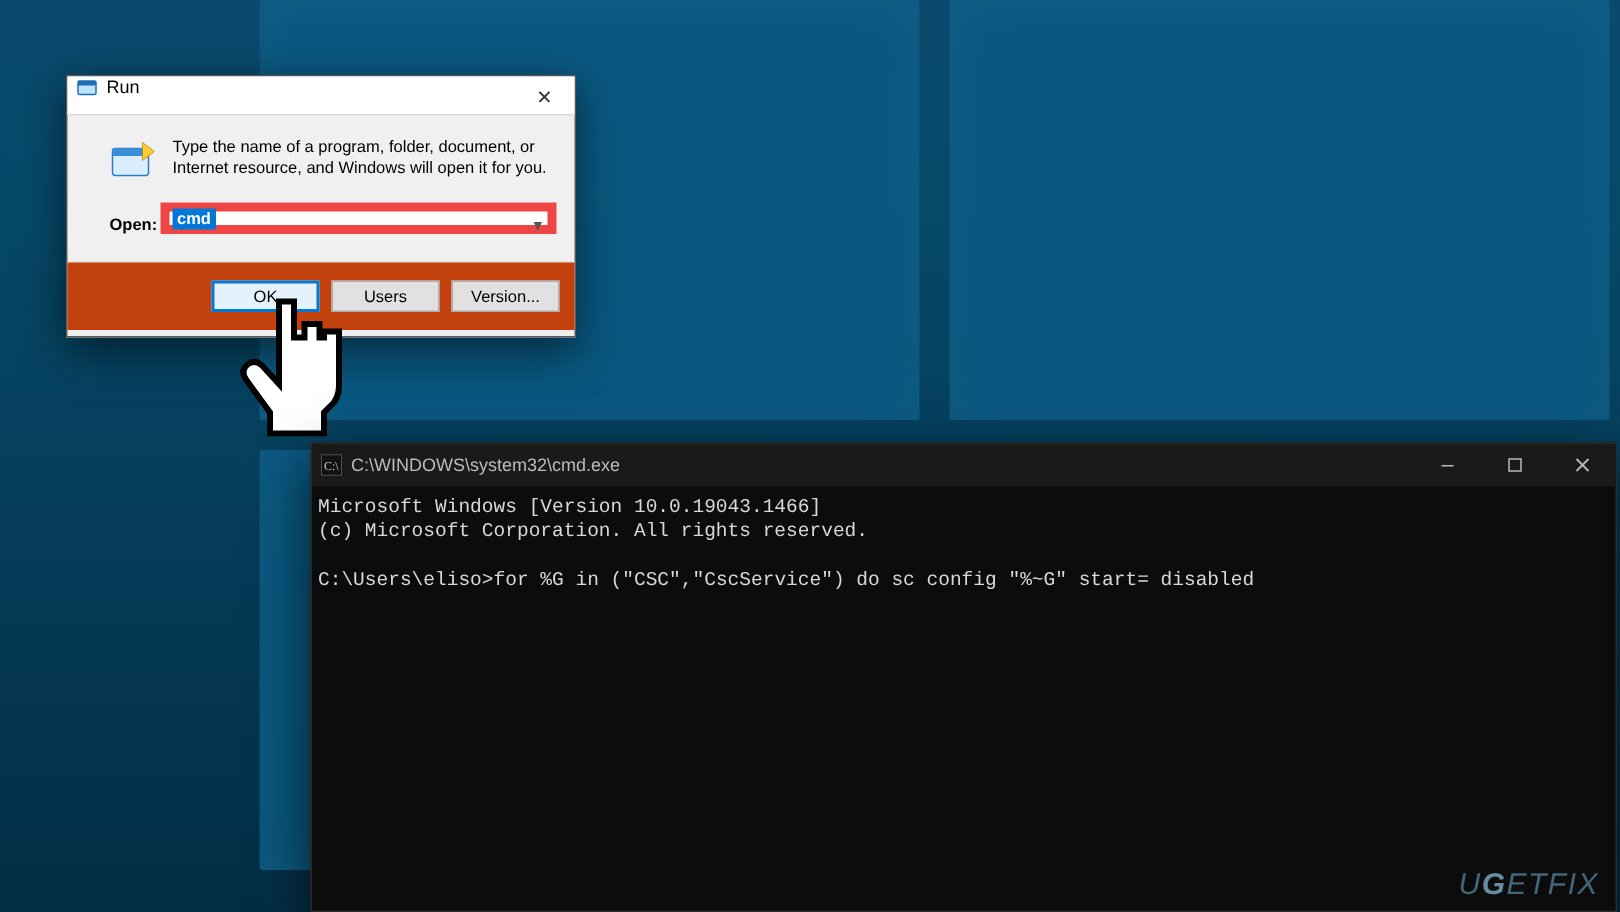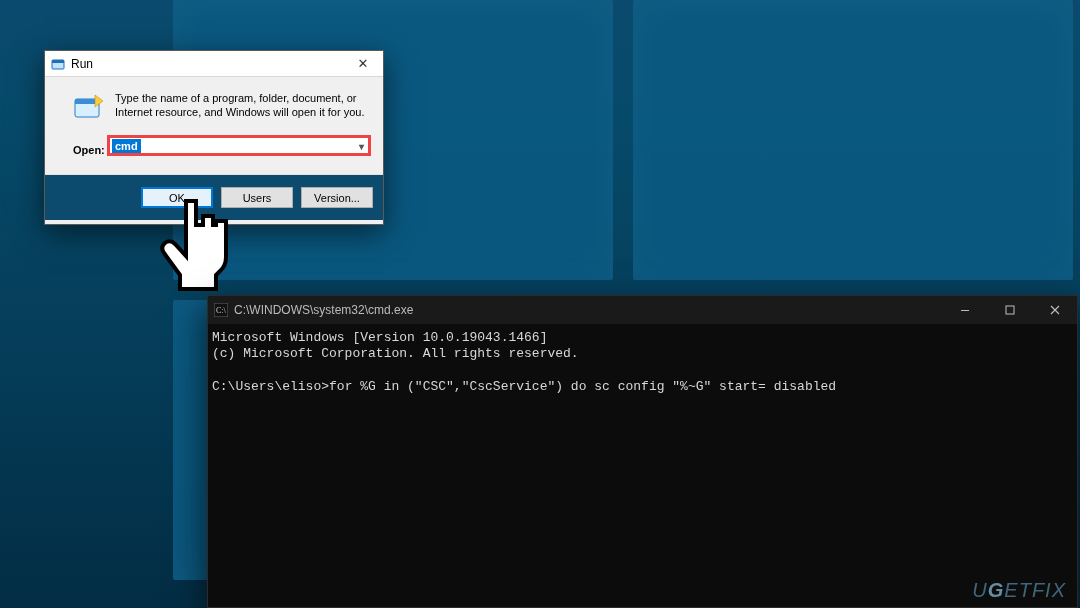--- a/index.html
+++ b/index.html
@@ -21,21 +21,21 @@
   }
 
   
   .run-dialog {
     position: absolute; left: 44px; top: 50px; width: 340px; height: 175px;
     background: #f0f0f0; border: 1px solid #5a5a5a;
     box-shadow: 0 8px 28px rgba(0,0,0,0.55);
     font-size: 11px; color: #000;
   }
   .run-titlebar {
-    background: #ffffff; height: 26px; display: flex; align-items: center;
+    background: #ffffff; height: 26px; display: flex; 
     border-bottom: 1px solid #d8d8d8;
     padding-left: 6px;
   }
   .run-titlebar .rico { width: 14px; height: 14px; margin-right: 6px; display:flex; align-items:center; justify-content:center; }
   .run-titlebar .rtitle { flex: 1; font-size: 12px; }
   .run-titlebar .close {
     width: 40px; height: 26px; display:flex; align-items:center; justify-content:center;
     font-family: Arial, sans-serif; font-size: 13px; color:#333;
   }
 
@@ -43,36 +43,36 @@
   .run-row1 { display:flex; }
   .run-icon-big {
     width: 32px; height: 28px; margin-right: 10px; margin-top:2px;
     display:flex; align-items:center; justify-content:center;
   }
   .run-desc { font-size: 11px; line-height: 1.3; width: 260px; }
 
   .run-row2 { display:flex; align-items:flex-end; margin-top: 14px; font-weight: bold; }
   .run-row2 .lbl { width: 34px; font-size: 11px; }
   .run-combo {
-    flex: 1; height: 21px; border: 3px solid #ef4444; background:#fff;
+    flex: 1; height: 21px; border: 6px solid #ef4444; background:#fff;
     display:flex; align-items:center; position:relative;
   }
   .run-combo .sel {
     background:#0078d7; color:#fff; font-size:11px; padding: 1px 3px;
     margin-left: 2px;
   }
   .run-combo .chev {
     position:absolute; right:4px; top:3px; font-size:10px; color:#555;
   }
 
   .run-buttons {
     margin-top: 18px; display:flex; gap: 8px; justify-content:flex-end;
     padding: 0 10px 12px 10px;
     border-top: 1px solid #e2e2e2; padding-top: 12px;
-    background:#0c4a6e;
+    background:#c2410c;
   }
   .run-buttons button {
     width: 72px; height: 21px; font-size: 11px;
     background:#e1e1e1; border:1px solid #adadad; cursor:pointer;
   }
   .run-buttons button.primary { border:2px solid #0078d7; background:#e5f1fb; }
 
   
   .cursor-hand {
     position:absolute; left: 156px; top: 196px; width: 75px; height: 95px;

